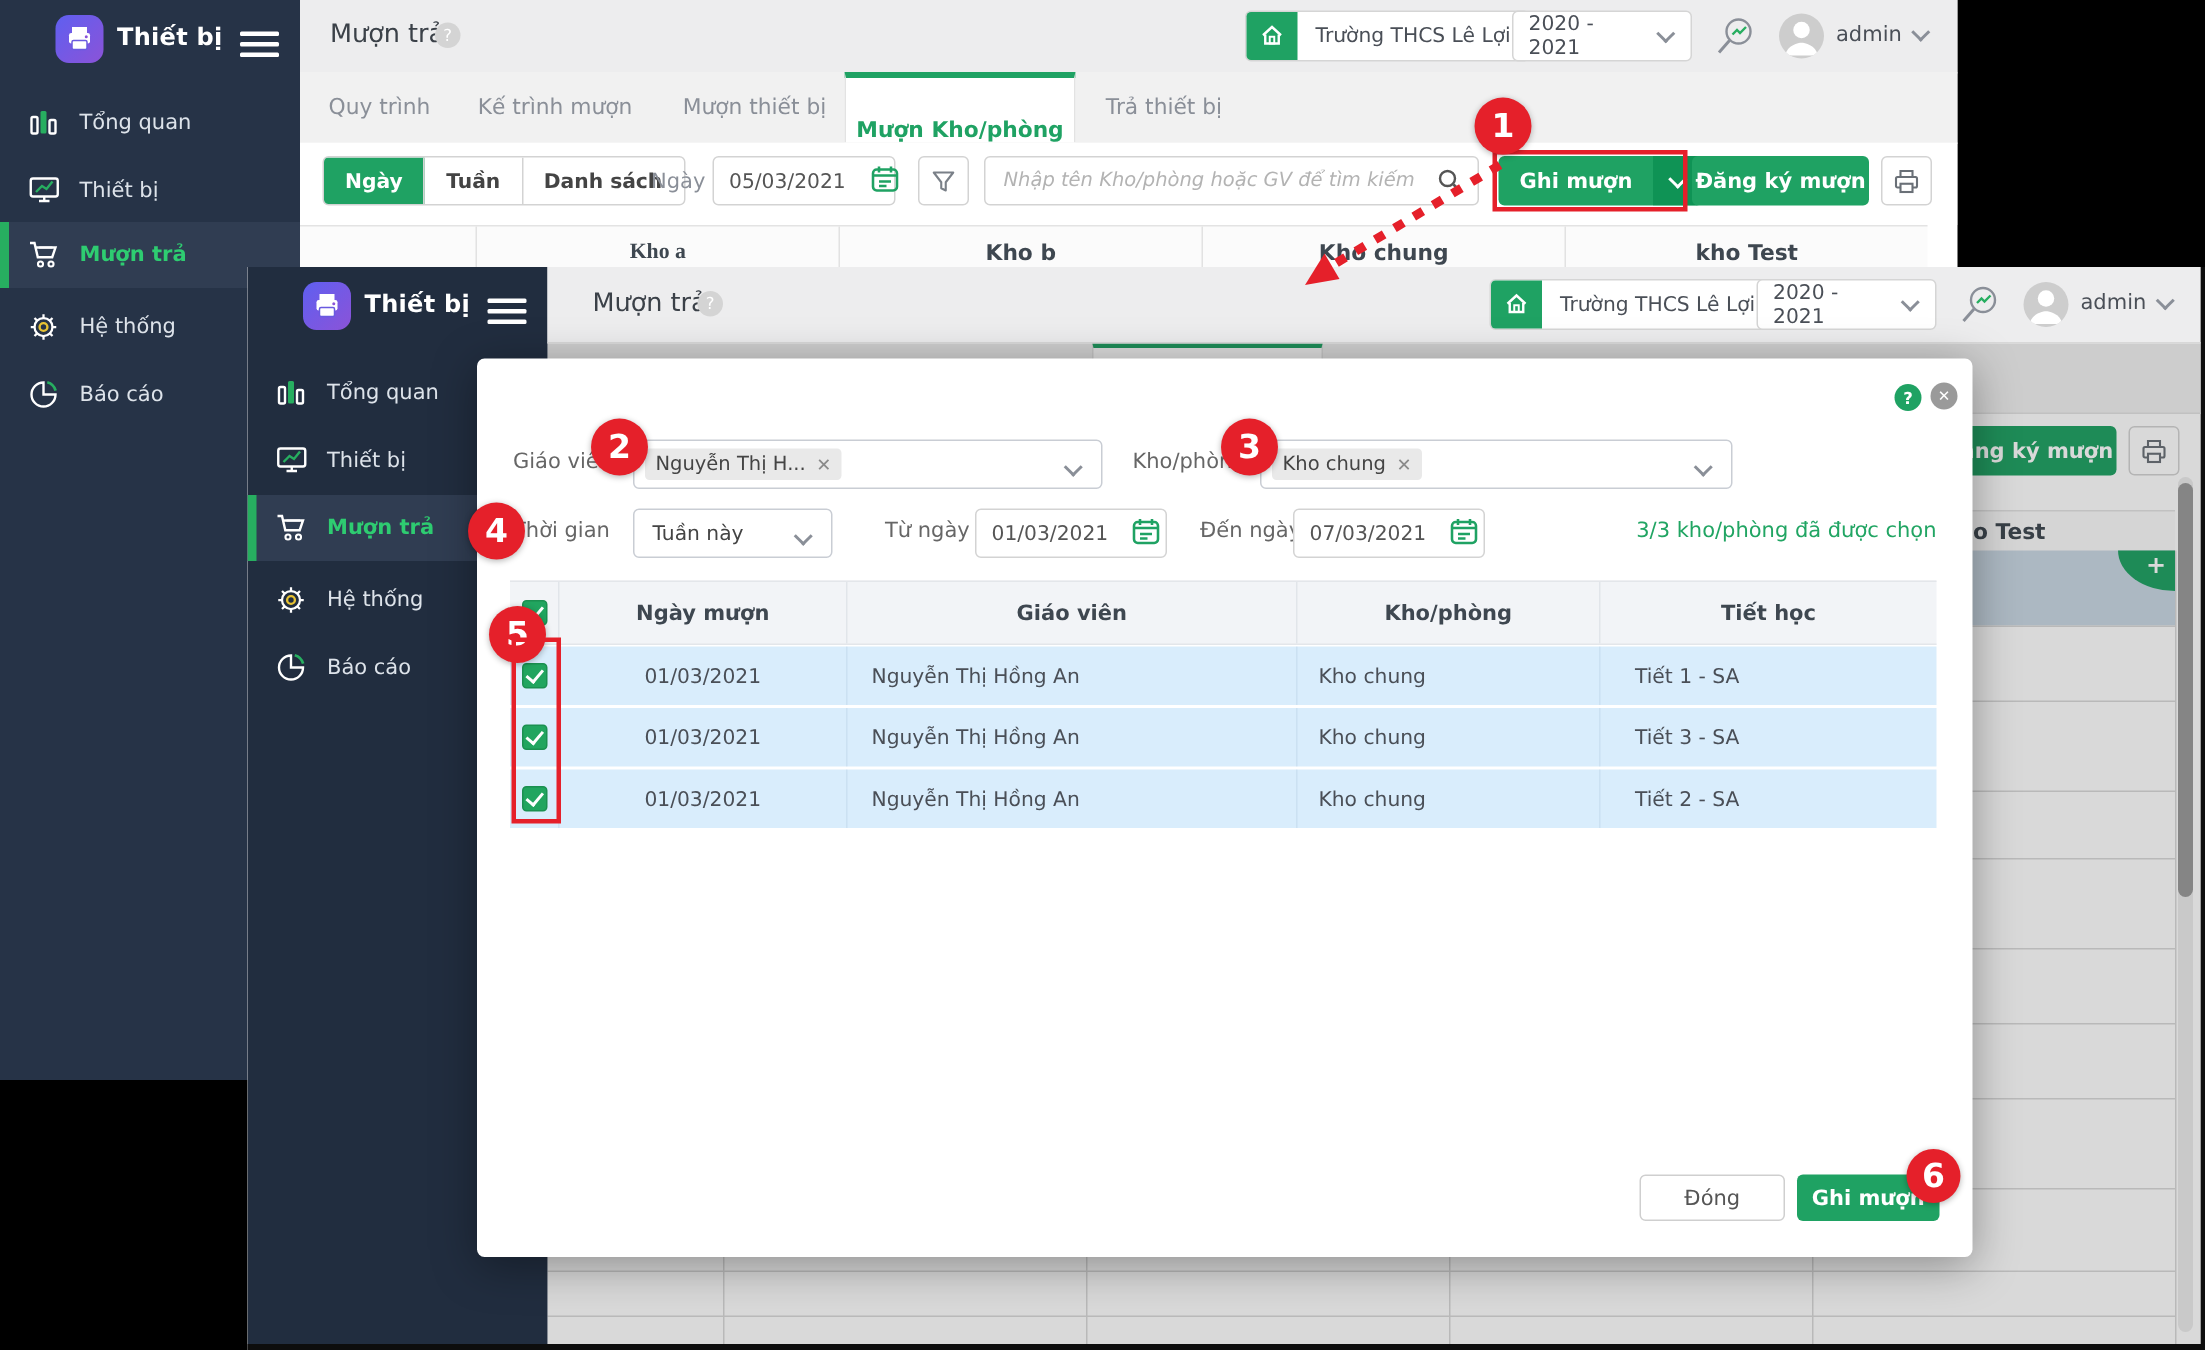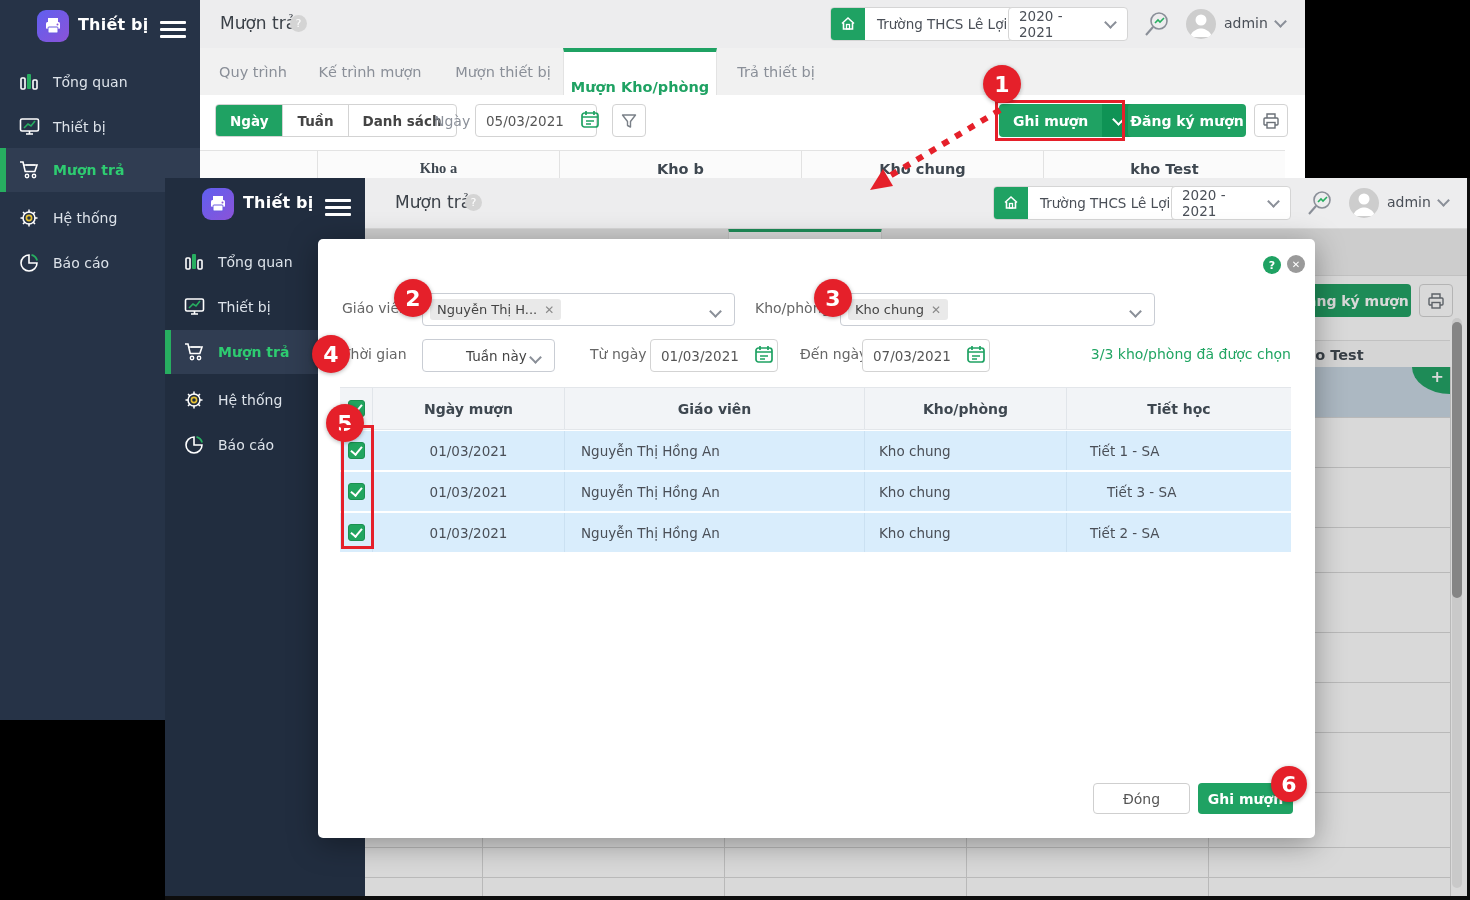--- a/index.html
+++ b/index.html
@@ -230,20 +230,29 @@
             <rect x="2" y="4" width="16" height="14" rx="2.5" fill="none" stroke="#1fa263" stroke-width="1.7"></rect>
             <path d="M6 2v4M14 2v4M2 8h16" stroke="#1fa263" stroke-width="1.7"></path>
             <path d="M6 12h8M6 15h5" stroke="#1fa263" stroke-width="1.6"></path>
           </svg></span>
     </div>
     <div class="icbtn" style="left:412px;top:9px;width:34px;">
       <svg width="16" height="16" viewBox="0 0 16 16">
           <path d="M1.5 2h13L9.5 8.5V14l-3-1.5V8.5z" fill="none" stroke="#7a8088" stroke-width="1.4" stroke-linejoin="round"></path>
         </svg>
     </div>
+    <div class="search" style="left:456px;top:9px;width:330px;">
+      <input placeholder="Nhập tên Kho/phòng hoặc GV để tìm kiếm" style="">
+      <span style="padding-right:10px;display:flex;">
+          <svg width="17" height="17" viewBox="0 0 17 17">
+            <circle cx="7" cy="7" r="5" fill="none" stroke="#555" stroke-width="1.6"></circle>
+            <path d="M11 11l4.5 4.5" stroke="#555" stroke-width="1.8"></path>
+          </svg>
+        </span>
+    </div>
     <div class="btn-green split" style="left:799px;top:9px;">
       <span class="sp-main">Ghi mượn</span>
       <span class="sp-arrow">
           <span class="chev"></span>
         </span>
     </div>
     <div class="btn-green" style="left:928px;top:9px;width:118px;">
         <span>Đăng ký mượn</span>
       </div>
     <div class="icbtn" style="left:1054px;top:9px;width:34px;">
@@ -444,21 +453,21 @@
   <div class="m-label" style="left:437px;top:61px;">Kho/phòng</div>
   <div class="m-select" style="left:522px;top:54px;width:315px;">
     <span class="tag">
         <span>Kho chung</span>
         <span class="x">✕</span>
       </span>
     <span class="chev" style="position:absolute;right:14px;top:13px;margin:0;"></span>
   </div>
 
   <div class="m-label" style="left:24px;top:107px;">Thời gian</div>
-  <div class="m-select" style="left:104px;top:100px;width:133px;padding-left:31px;">
+  <div class="m-select" style="left:104px;top:100px;width:133px;">
     <span class="stxt">Tuần này</span>
     <span class="chev" style="position:absolute;right:14px;top:13px;margin:0;"></span>
   </div>
   <div class="m-label" style="left:272px;top:107px;">Từ ngày</div>
   <div class="dateinput" style="left:332px;top:100px;width:128px;">
     <span class="dtxt">01/03/2021</span>
     <span class="dsep"></span>
     <span style="padding:0 5px;"><svg width="20" height="20" viewBox="0 0 20 20">
           <rect x="2" y="4" width="16" height="14" rx="2.5" fill="none" stroke="#1fa263" stroke-width="1.7"></rect>
           <path d="M6 2v4M14 2v4M2 8h16" stroke="#1fa263" stroke-width="1.7"></path>
@@ -518,21 +527,21 @@
       </div>
     <div class="mt-cell" style="left:32px;width:192px;justify-content:center;">
         <span>01/03/2021</span>
       </div>
     <div class="mt-cell" style="left:224px;width:300px;padding-left:16px;">
         <span>Nguyễn Thị Hồng An</span>
       </div>
     <div class="mt-cell" style="left:524px;width:202px;padding-left:14px;">
         <span>Kho chung</span>
       </div>
-    <div class="mt-cell" style="left:726px;width:225px;padding-left:40px;">
+    <div class="mt-cell" style="left:726px;width:225px;padding-left:23px;">
         <span>Tiết 3 - SA</span>
       </div>
   </div>
   <div class="mt-row" style="top:274px;">
     <div class="mt-cell" style="left:0;width:32px;justify-content:center;border-left:none;">
         <span class="cbx"></span>
       </div>
     <div class="mt-cell" style="left:32px;width:192px;justify-content:center;">
         <span>01/03/2021</span>
       </div>

